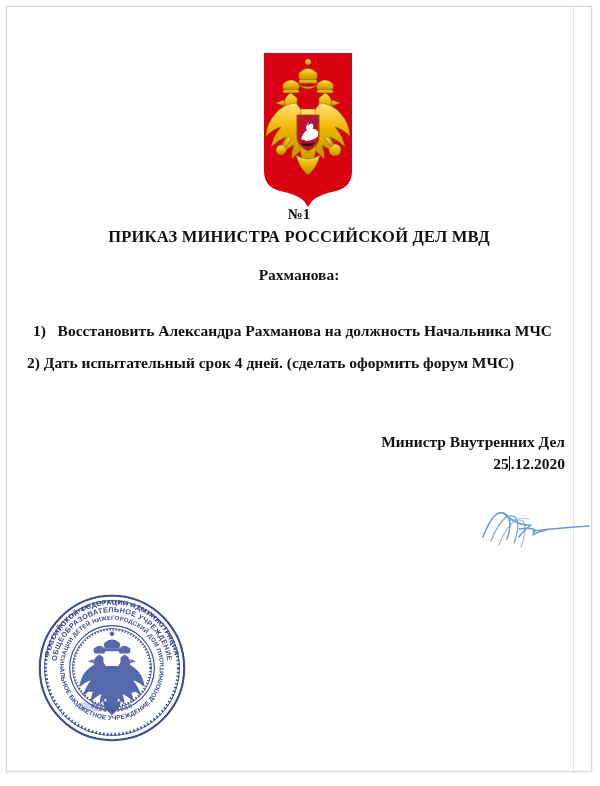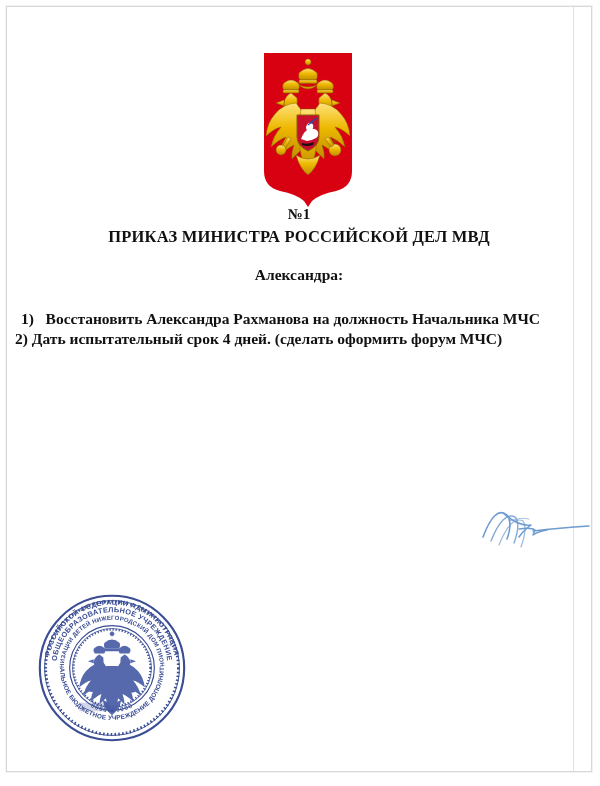--- a/index.html
+++ b/index.html
@@ -86,21 +86,21 @@
   #body-items {
     position: absolute;
     top: 302px;
     left: 8px;
     width: 570px;
     font-size: 15.5px;
     font-weight: bold;
     color: #111111;
     line-height: 20px;
   }
-  .body-item { margin: 0; white-space: pre-wrap; }
+  .body-item { margin: 12px; white-space: pre-wrap; }
   .body-item.first { text-indent: 6px; }
 
   
   #sign-block {
     position: absolute;
     top: 424px;
     left: 0;
     width: 566px;
     text-align: right;
     font-size: 15.5px;
@@ -209,27 +209,31 @@
         <path d="M50,74 q3,-3 6,-2" stroke="#2b4aa0" stroke-width="1.2" fill="none"></path>
         <path d="M44,92 q6,2 12,-1 l-1,3 q-6,2 -11,0 z" fill="#14100f"></path>
       </g>
     </svg>
   </div>
 
   <div class="doc-number">№1</div>
 
   <div class="doc-title">ПРИКАЗ МИНИСТРА РОССИЙСКОЙ ДЕЛ МВД</div>
 
-  <div class="order-word">Александра:</div>
+  <div class="order-word">Рахманова:</div>
 
   <div id="body-items">
     <p class="body-item first">1)   Восстановить Александра Рахманова на должность Начальника МЧС</p>
     <p class="body-item">2) Дать испытательный срок 4 дней. (сделать оформить форум МЧС)</p>
   </div>
 
+  <div id="sign-block">
+    <span class="sign-line">Министр Внутренних Дел</span>
+    <span class="sign-line"><span>25</span><span class="caret"></span><span>.12.2020</span></span>
+  </div>
 
   <div id="signature">
     <svg viewBox="0 0 120 55" xmlns="http://www.w3.org/2000/svg">
       <g fill="none" stroke="#6e9bd0" stroke-linecap="round" stroke-linejoin="round">
         <path d="M10,40 Q22,8 34,18 Q40,26 34,42" stroke-width="1.6"></path>
         <path d="M18,44 Q30,14 42,20 Q48,27 41,46" stroke-width="1.4" opacity="0.85"></path>
         <path d="M26,48 Q38,18 50,24 Q55,30 48,50" stroke-width="1.2" opacity="0.7"></path>
         <path d="M30,16 Q46,30 58,28 Q50,34 46,40" stroke-width="1.5"></path>
         <path d="M46,32 Q58,30 62,33 L60,38 Q66,34 74,33" stroke-width="1.5"></path>
         <path d="M60,34 Q86,31 116,29" stroke-width="1.5"></path>

